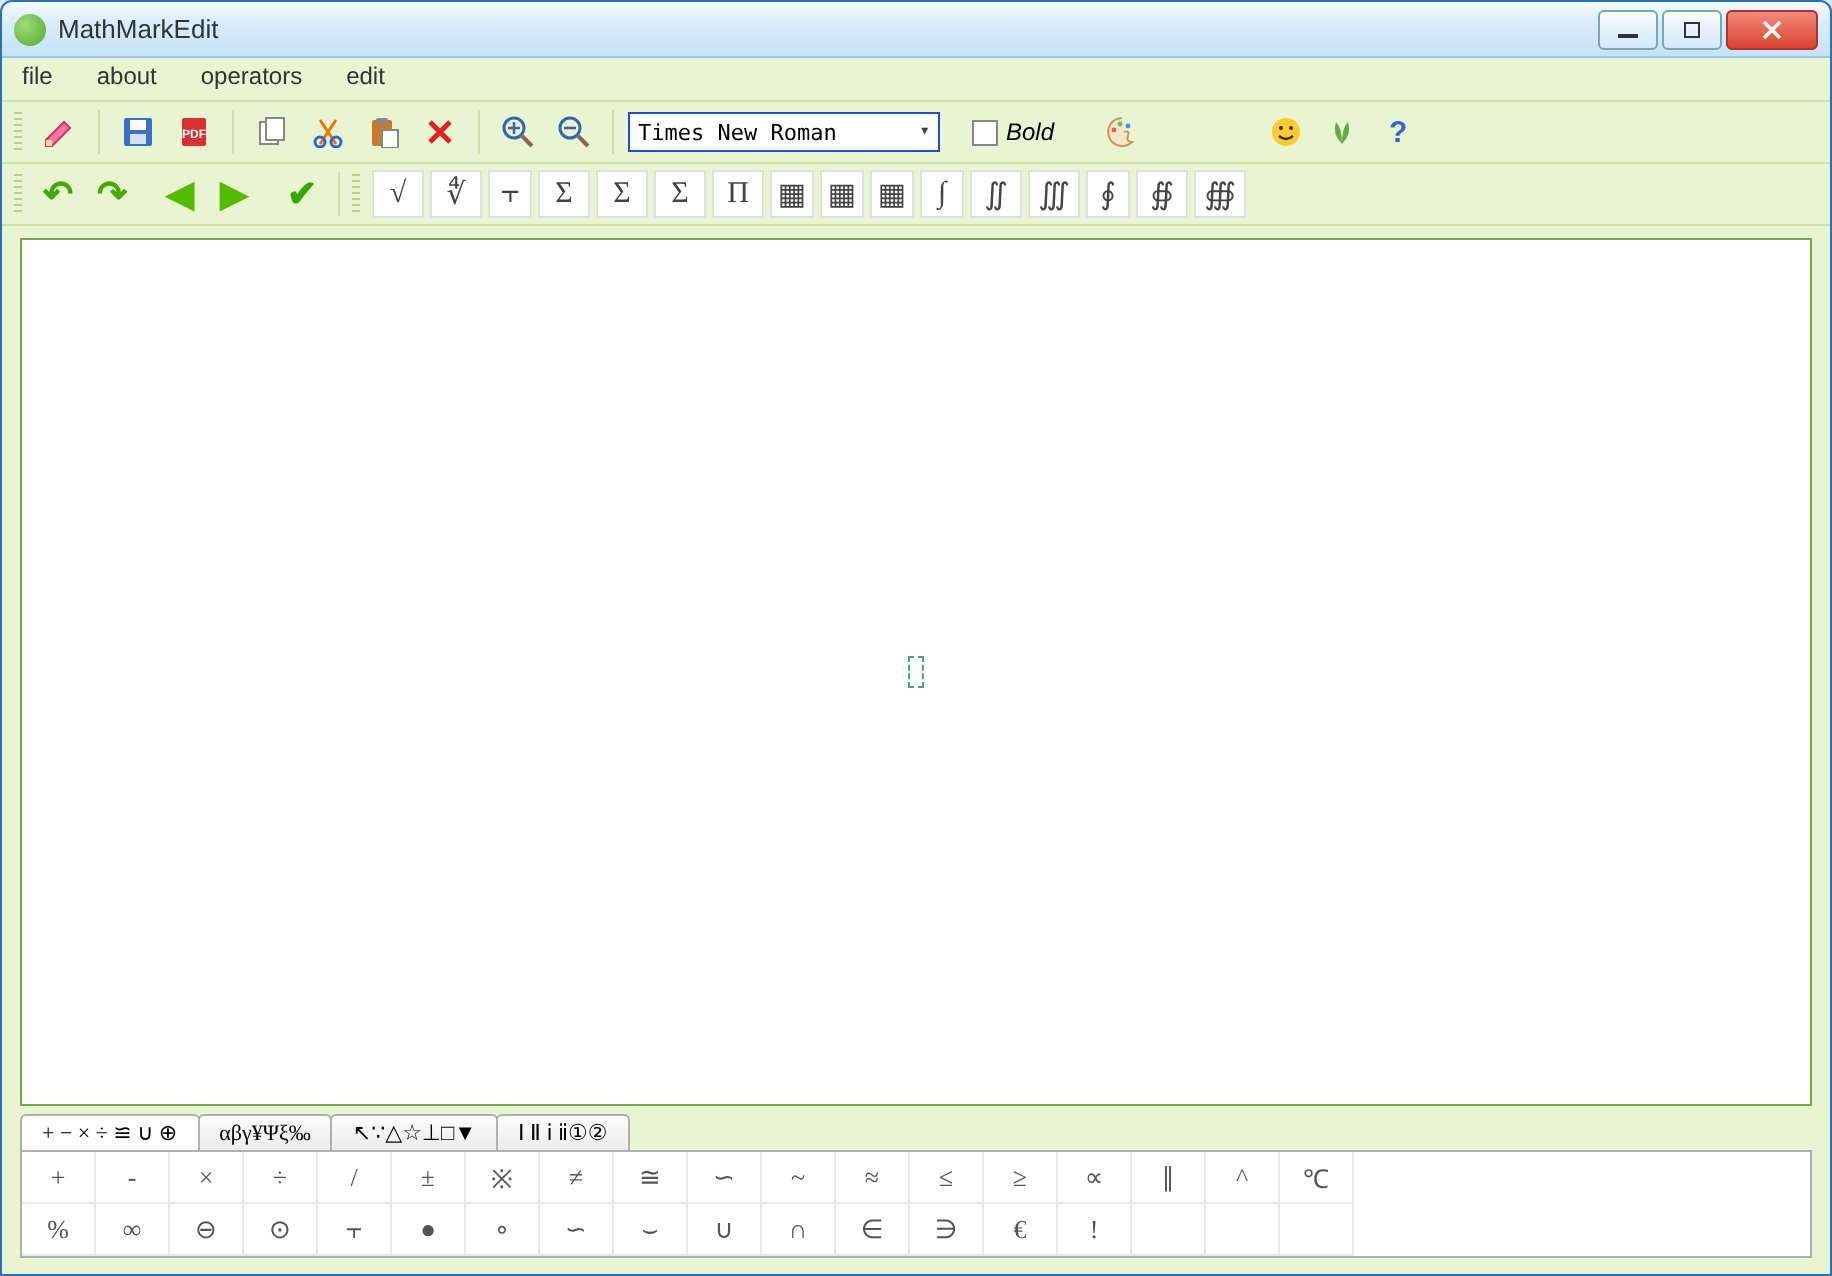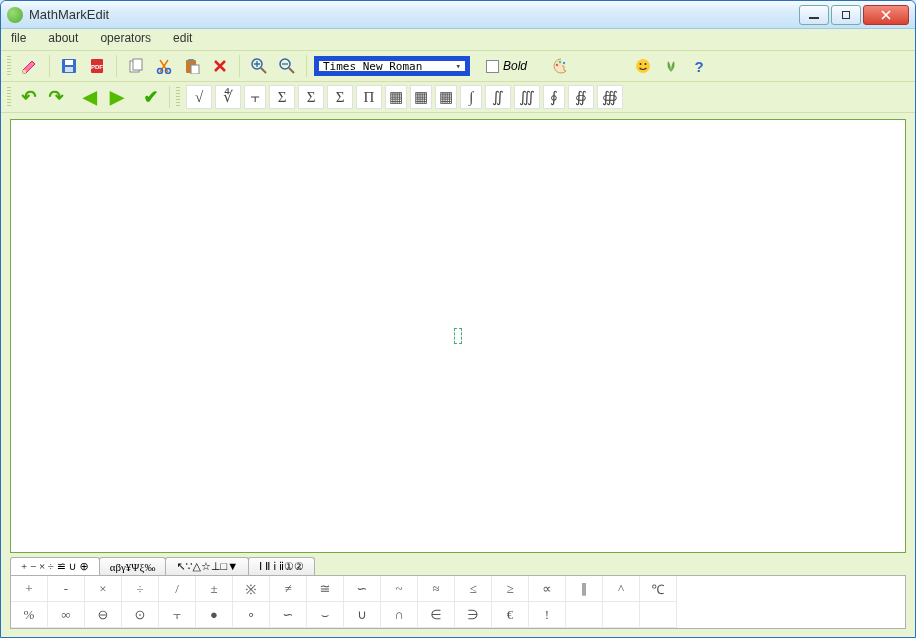--- a/index.html
+++ b/index.html
@@ -20,21 +20,21 @@
 
 .menubar { height: 22px; background: #e9f4d3; border-bottom: 1px solid #cfe0a8; display: flex; align-items: flex-start; padding: 0 6px; gap: 14px; color: #333; }
 .menubar .item { cursor: pointer; padding: 2px 4px; }
 
 
 .toolbar { background: #e9f4d3; border-bottom: 1px solid #cfe0a8; display: flex; align-items: center; padding: 3px 6px; gap: 4px; }
 .tbtn { width: 24px; height: 24px; display: flex; align-items: center; justify-content: center; cursor: pointer; border-radius: 2px; }
 .sep { width: 1px; height: 22px; background: #cfe0a8; margin: 0 3px; }
 .grip { width: 4px; height: 20px; background: repeating-linear-gradient(#bcd08a 0 1px, transparent 1px 3px); margin-right: 3px; }
 
-.font-select { width: 156px; height: 20px; border: 5px solid #1d4ed8; background: #fff; display: flex; align-items: center; padding: 0 4px; font-family: monospace; font-size: 11px; cursor: pointer; justify-content: space-between; }
+.font-select { width: 156px; height: 20px; border: 1px solid #1d4ed8; background: #fff; display: flex; align-items: center; padding: 0 4px; font-family: monospace; font-size: 11px; cursor: pointer; justify-content: space-between; }
 .font-select .arrow { font-size: 9px; color: #444; }
 
 .bold-wrap { display: flex; align-items: center; gap: 4px; margin-left: 12px; font-style: italic; }
 .checkbox { width: 13px; height: 13px; border: 1px solid #888; background: #fff; }
 
 
 .toolbar2 { background: #e9f4d3; border-bottom: 1px solid #cfe0a8; display: flex; align-items: center; padding: 3px 6px; gap: 3px; }
 .opbtn { width: 26px; height: 24px; background: #fff; border: 1px solid #e0e0e0; display: flex; align-items: center; justify-content: center; cursor: pointer; font-size: 15px; color: #444; font-family: "Cambria Math", serif; position: relative; }
 .opbtn.narrow { width: 22px; }
 

